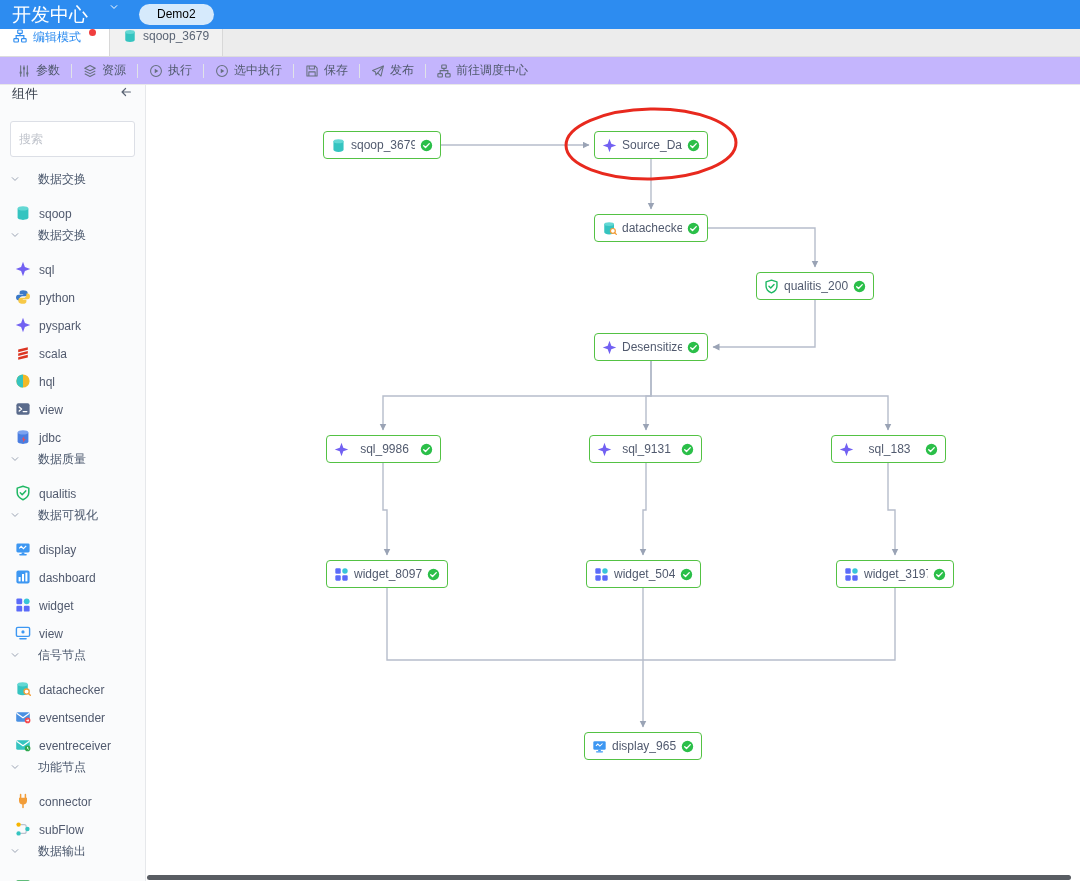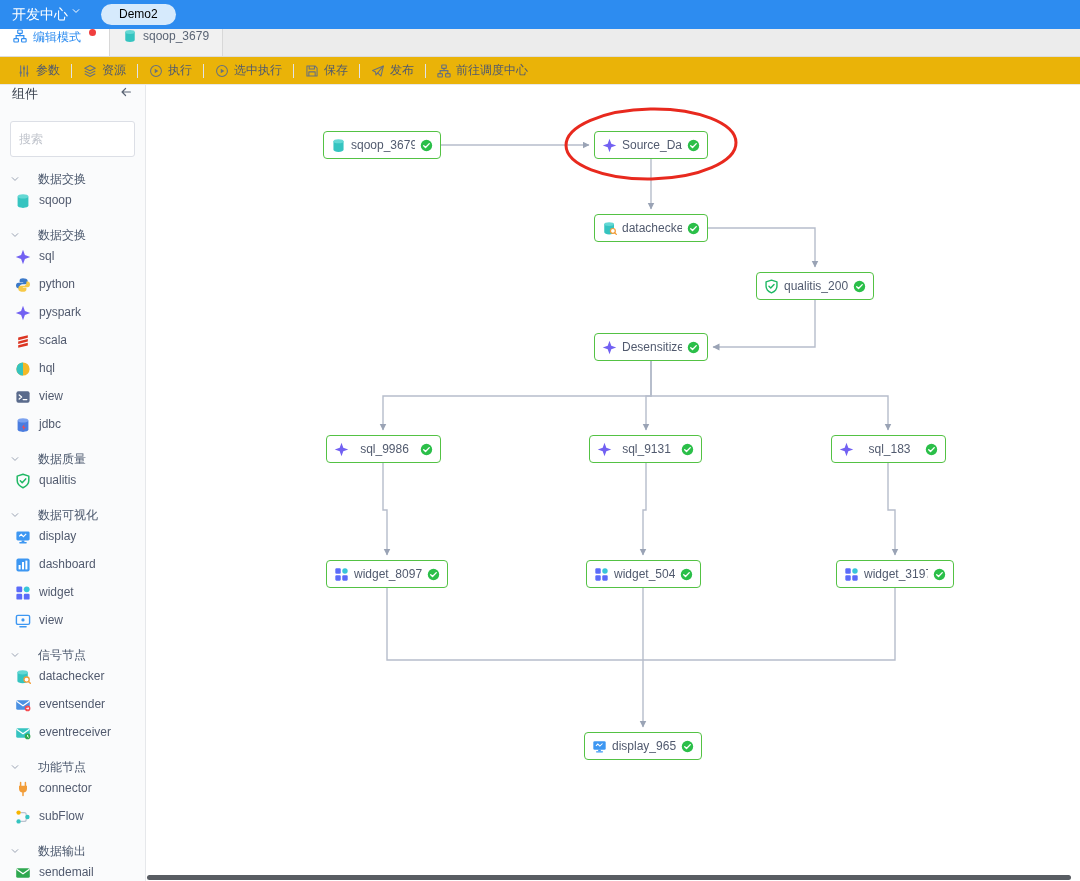--- a/index.html
+++ b/index.html
@@ -4,49 +4,49 @@
 <style>
   *{margin:0;padding:0;box-sizing:border-box}
   html,body{width:1080px;height:881px;overflow:hidden}
   body{font-family:"Liberation Sans","DejaVu Sans",sans-serif;font-size:12px;color:#515a6e;background:#fff}
   .app{display:flex;flex-direction:column;height:100%}
   .icon{display:inline-flex}
   .icon svg{width:100%;height:100%;display:block}
 
   
   .topbar{height:29px;background:var(--topbar-bg,#2d8cf0);display:flex;align-items:center;padding:0 12px;gap:20px;flex:none}
-  .workspace{display:flex;align-items:flex-start;gap:3px;color:#fff;font-size:14px;cursor:pointer}
+  .workspace{display:flex;align-items:flex-start;gap:21px;color:#fff;font-size:19px;cursor:pointer}
   .workspace .caret{width:10px;height:10px;color:#fff}
   .project-tab{background:#d6eafc;color:#000000;height:21px;line-height:21px;padding:0 18px;border-radius:11px;cursor:pointer}
 
   
   .tabstrip{height:28px;background:#ececec;display:flex;align-items:stretch;border-bottom:1px solid #dcdcdc;flex:none}
   .tab{display:flex;gap:6px;padding:0 13px;border-right:1px solid #d8d8d8;color:#5a6474;cursor:pointer;background:#f1f1f1}
   .tab.active{background:#fff;color:var(--tab-active-text,#2d8cf0)}
   .tab .icon{width:14px;height:14px}
   .dot{width:7px;height:7px;border-radius:50%;background:var(--unsaved-dot,#f03e3e);margin-left:2px;flex:none}
 
   
-  .toolbar{height:28px;background:#eab308;border-bottom:1px solid #e8e8e8;display:flex;align-items:center;padding:0 6px;flex:none}
+  .toolbar{height:28px;background:#c4b5fd;border-bottom:1px solid #e8e8e8;display:flex;align-items:center;padding:0 6px;flex:none}
   .tbtn{display:flex;align-items:center;gap:5px;padding:0 11px;height:100%;cursor:pointer;color:#515a6e}
   .tbtn .icon{width:14px;height:14px;color:#66707f}
   .tdiv{width:1px;height:14px;background:#e0e3e8}
 
   .main{flex:1;display:flex;min-height:0}
 
   
   .sidebar{width:146px;border-right:1px solid #e6e8eb;background:var(--sidebar-bg,#fafbfc);flex:none;overflow:hidden}
   .sidebar-header{height:32px;display:flex;justify-content:space-between;padding:0 12px;color:#38404d;font-size:13px}
   .collapse{width:14px;height:14px;color:#5a6474;cursor:pointer}
   .search-wrap{padding:4px 10px 8px}
   .search{width:100%;height:36px;border:1px solid #dcdfe6;border-radius:3px;padding:0 8px;font-size:12px;color:#515a6e;background:#fff;outline:none}
   .search::placeholder{color:#c0c4cc}
   .group-header{height:28px;display:flex;align-items:center;gap:18px;padding:0 10px;color:#49566b;cursor:pointer}
   .group-header .chev{width:10px;height:10px;color:#9aa3b3}
-  .s-item{height:28px;display:flex;align-items:flex-start;gap:8px;padding-left:15px;color:#515a6e;cursor:grab}
+  .s-item{height:28px;display:flex;align-items:flex-end;gap:8px;padding-left:15px;color:#515a6e;cursor:grab}
   .s-item .icon{width:16px;height:16px}
 
   
   .canvas{flex:1;position:relative;background:#fff;overflow:hidden}
   #edges{position:absolute;left:0;top:0;z-index:1}
   #nodes{position:absolute;inset:0;z-index:2}
   .node{position:absolute;height:28px;background:#fff;border:1px solid var(--node-border,#54c244);border-radius:4px;display:flex;align-items:center;gap:5px;padding:0 7px;cursor:move}
   .node .icon{width:15px;height:15px;flex:none}
   .node-label{flex:1;text-align:center;color:#515a6e;white-space:nowrap;overflow:hidden}
   .node .check{width:13px;height:13px}

